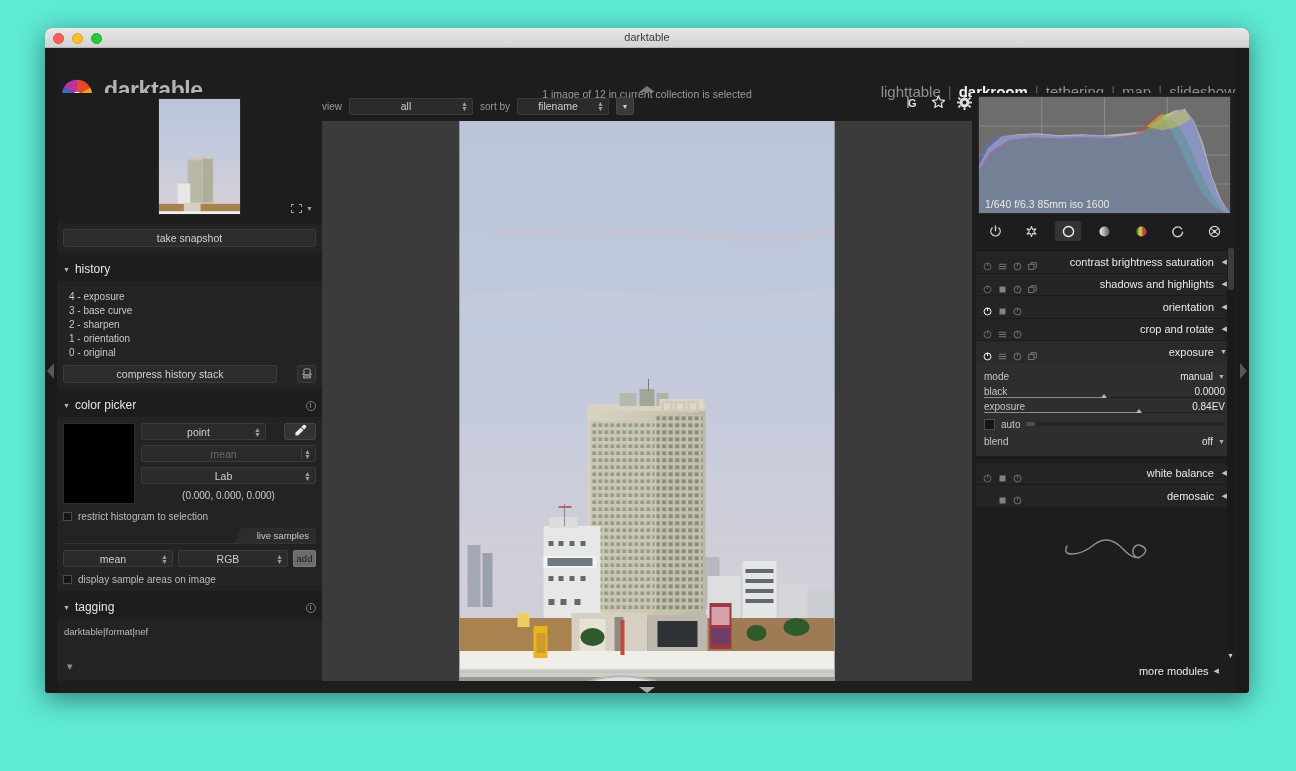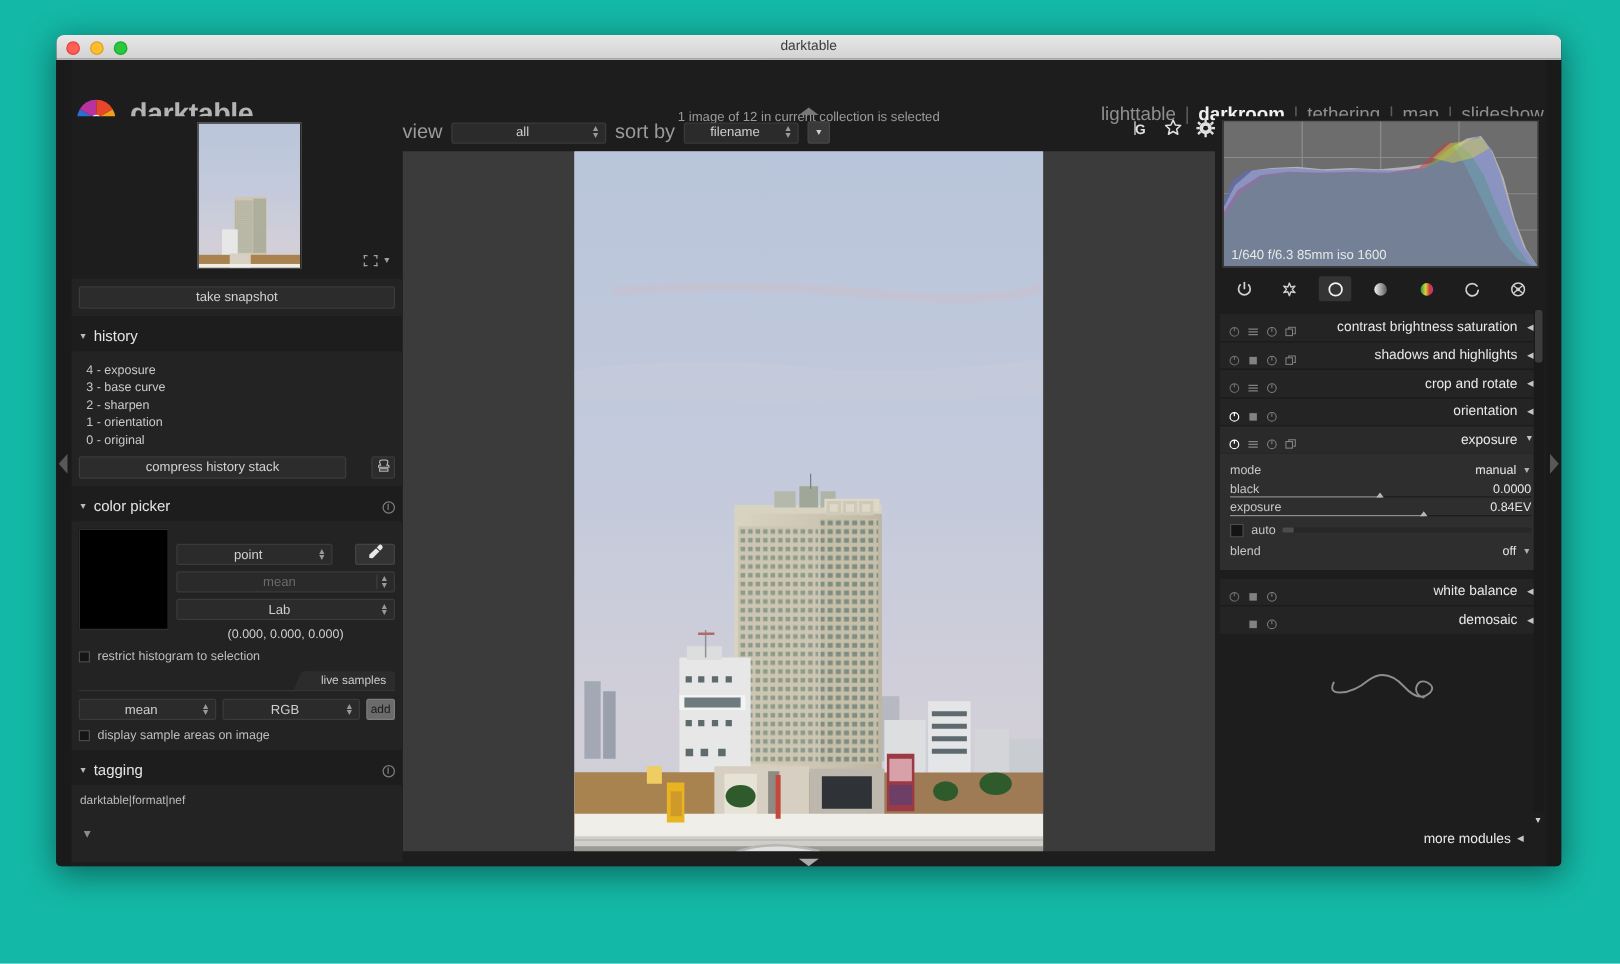--- a/index.html
+++ b/index.html
@@ -2,21 +2,21 @@
 <html><head>
 <meta charset="utf-8">
 <style>
   * { box-sizing: border-box; margin: 0; padding: 0; }
   html, body {
     width: 1296px; height: 771px;
     background: #ffffff;
     font-family: "Liberation Sans", sans-serif;
     overflow: hidden;
   }
-  #root { position: relative; width: 1296px; height: 771px; background: #14b8a6; }
+  #root { position: relative; width: 1296px; height: 771px; background: #5eead4; }
 
   
   .window {
     position: absolute; left: 45px; top: 28px;
     width: 1204px; height: 665px;
     background: #1d1d1d;
     border-radius: 6px 6px 4px 4px;
     overflow: hidden;
     box-shadow: 0 6px 26px rgba(0,0,0,0.45);
   }
@@ -56,21 +56,21 @@
     font-size: 15px; color: #8f8f8f;
   }
   .views .v { cursor: pointer; }
   .views .v.active { color: #f0f0f0; font-weight: bold; }
   .views .sep { color: #5d5d5d; }
 
   
   .centerwrap { position: absolute; left: 277px; right: 277px; top: 45px; bottom: 12px; }
   .center-top { position: relative; height: 28px; }
   .ct-left { position: absolute; left: 0; top: 4px; display: flex; align-items: center; gap: 7px; }
-  .lbl { font-size: 16px; color: #9a9a9a; }
+  .lbl { font-size: 10px; color: #9a9a9a; }
   .combo {
     position: relative; height: 17px; background: #2b2b2b;
     border: 1px solid #3a3a3a; border-radius: 2px;
     display: flex; align-items: center; padding: 0 16px 0 6px;
     font-size: 10.5px; color: #cfcfcf; cursor: pointer; justify-content: center;
   }
   .combo .spin {
     position: absolute; right: 4px; top: 50%; transform: translateY(-50%);
     display: flex; flex-direction: column; line-height: 5px; font-size: 7px; color: #9a9a9a;
   }
@@ -145,21 +145,21 @@
   .histrow { display: flex; gap: 20px; align-items: flex-end; }
   .histrow .btn { flex: 1; }
   .iconbtn {
     width: 19px; height: 18px; background: #2c2c2c; border: 1px solid #3b3b3b;
     border-radius: 2px; display: flex; align-items: center; justify-content: center; cursor: pointer;
   }
 
   .cp-top { display: flex; gap: 6px; }
   .swatch { width: 72px; height: 81px; background: #000; border: 1px solid #2e2e2e; }
   .cp-fields { flex: 1; display: flex; flex-direction: column; gap: 5px; }
-  .cp-row1 { display: flex; gap: 18px; margin-top: 12px; }
+  .cp-row1 { display: flex; gap: 18px; }
   .cp-row1 .combo { flex: 1; }
   .pickbtn {
     width: 32px; height: 17px; background: #333; border: 1px solid #434343;
     border-radius: 2px; display: flex; align-items: center; justify-content: center; cursor: pointer;
   }
   .combo.dim { color: #6a6a6a; background: #2a2a2a; }
   .combo.dim .divider {
     position: absolute; right: 13px; top: 2px; bottom: 2px; width: 1px; background: #3f3f3f;
   }
   .rgbval { font-size: 10px; color: #cfcfcf; text-align: center; padding-top: 1px; }
@@ -908,20 +908,44 @@
                     <path d="M4 3V1h7v7H9" fill="none" stroke="#cfcfcf" stroke-width="1.1"></path>
                   </svg>
               </span>
             </span>
             <span class="mname">shadows and highlights</span>
             <span class="marrow">◀</span>
           </div>
 
           <div class="mrow">
             <span class="mctl">
+              <span class="pw on">
+                <svg width="9" height="9" viewBox="0 0 12 12">
+                    <circle cx="6" cy="6" r="4.6" fill="none" stroke="#ffffff" stroke-width="1.3"></circle>
+                    <path d="M6 1.6v3.2" stroke="#ffffff" stroke-width="1.3" stroke-linecap="round"></path>
+                  </svg>
+              </span>
+              <span class="mi">
+                <svg width="9" height="9" viewBox="0 0 12 12">
+                    <rect x="2" y="2" width="8" height="8" fill="#cfcfcf"></rect>
+                  </svg>
+              </span>
+              <span class="mi">
+                <svg width="9" height="9" viewBox="0 0 12 12">
+                    <circle cx="6" cy="6" r="4.6" fill="none" stroke="#cfcfcf" stroke-width="1.1"></circle>
+                    <path d="M6 2.4v3.4" stroke="#cfcfcf" stroke-width="1.1"></path>
+                  </svg>
+              </span>
+            </span>
+            <span class="mname">orientation</span>
+            <span class="marrow">◀</span>
+          </div>
+
+          <div class="mrow">
+            <span class="mctl">
               <span class="pw">
                 <svg width="9" height="9" viewBox="0 0 12 12">
                     <circle cx="6" cy="6" r="4.6" fill="none" stroke="#cfcfcf" stroke-width="1.2"></circle>
                     <path d="M6 1.6v3.2" stroke="#cfcfcf" stroke-width="1.2" stroke-linecap="round"></path>
                   </svg>
               </span>
               <span class="mi">
                 <svg width="9" height="9" viewBox="0 0 12 12">
                     <g stroke="#cfcfcf" stroke-width="1.2">
                       <path d="M1 3h10"></path>
@@ -931,44 +955,20 @@
                   </svg>
               </span>
               <span class="mi">
                 <svg width="9" height="9" viewBox="0 0 12 12">
                     <circle cx="6" cy="6" r="4.6" fill="none" stroke="#cfcfcf" stroke-width="1.1"></circle>
                     <path d="M6 2.4v3.4" stroke="#cfcfcf" stroke-width="1.1"></path>
                   </svg>
               </span>
             </span>
             <span class="mname">crop and rotate</span>
-            <span class="marrow">◀</span>
-          </div>
-
-          <div class="mrow">
-            <span class="mctl">
-              <span class="pw on">
-                <svg width="9" height="9" viewBox="0 0 12 12">
-                    <circle cx="6" cy="6" r="4.6" fill="none" stroke="#ffffff" stroke-width="1.3"></circle>
-                    <path d="M6 1.6v3.2" stroke="#ffffff" stroke-width="1.3" stroke-linecap="round"></path>
-                  </svg>
-              </span>
-              <span class="mi">
-                <svg width="9" height="9" viewBox="0 0 12 12">
-                    <rect x="2" y="2" width="8" height="8" fill="#cfcfcf"></rect>
-                  </svg>
-              </span>
-              <span class="mi">
-                <svg width="9" height="9" viewBox="0 0 12 12">
-                    <circle cx="6" cy="6" r="4.6" fill="none" stroke="#cfcfcf" stroke-width="1.1"></circle>
-                    <path d="M6 2.4v3.4" stroke="#cfcfcf" stroke-width="1.1"></path>
-                  </svg>
-              </span>
-            </span>
-            <span class="mname">orientation</span>
             <span class="marrow">◀</span>
           </div>
 
           <div class="mrow expanded">
             <span class="mctl">
               <span class="pw on">
                 <svg width="9" height="9" viewBox="0 0 12 12">
                     <circle cx="6" cy="6" r="4.6" fill="none" stroke="#ffffff" stroke-width="1.3"></circle>
                     <path d="M6 1.6v3.2" stroke="#ffffff" stroke-width="1.3" stroke-linecap="round"></path>
                   </svg>

